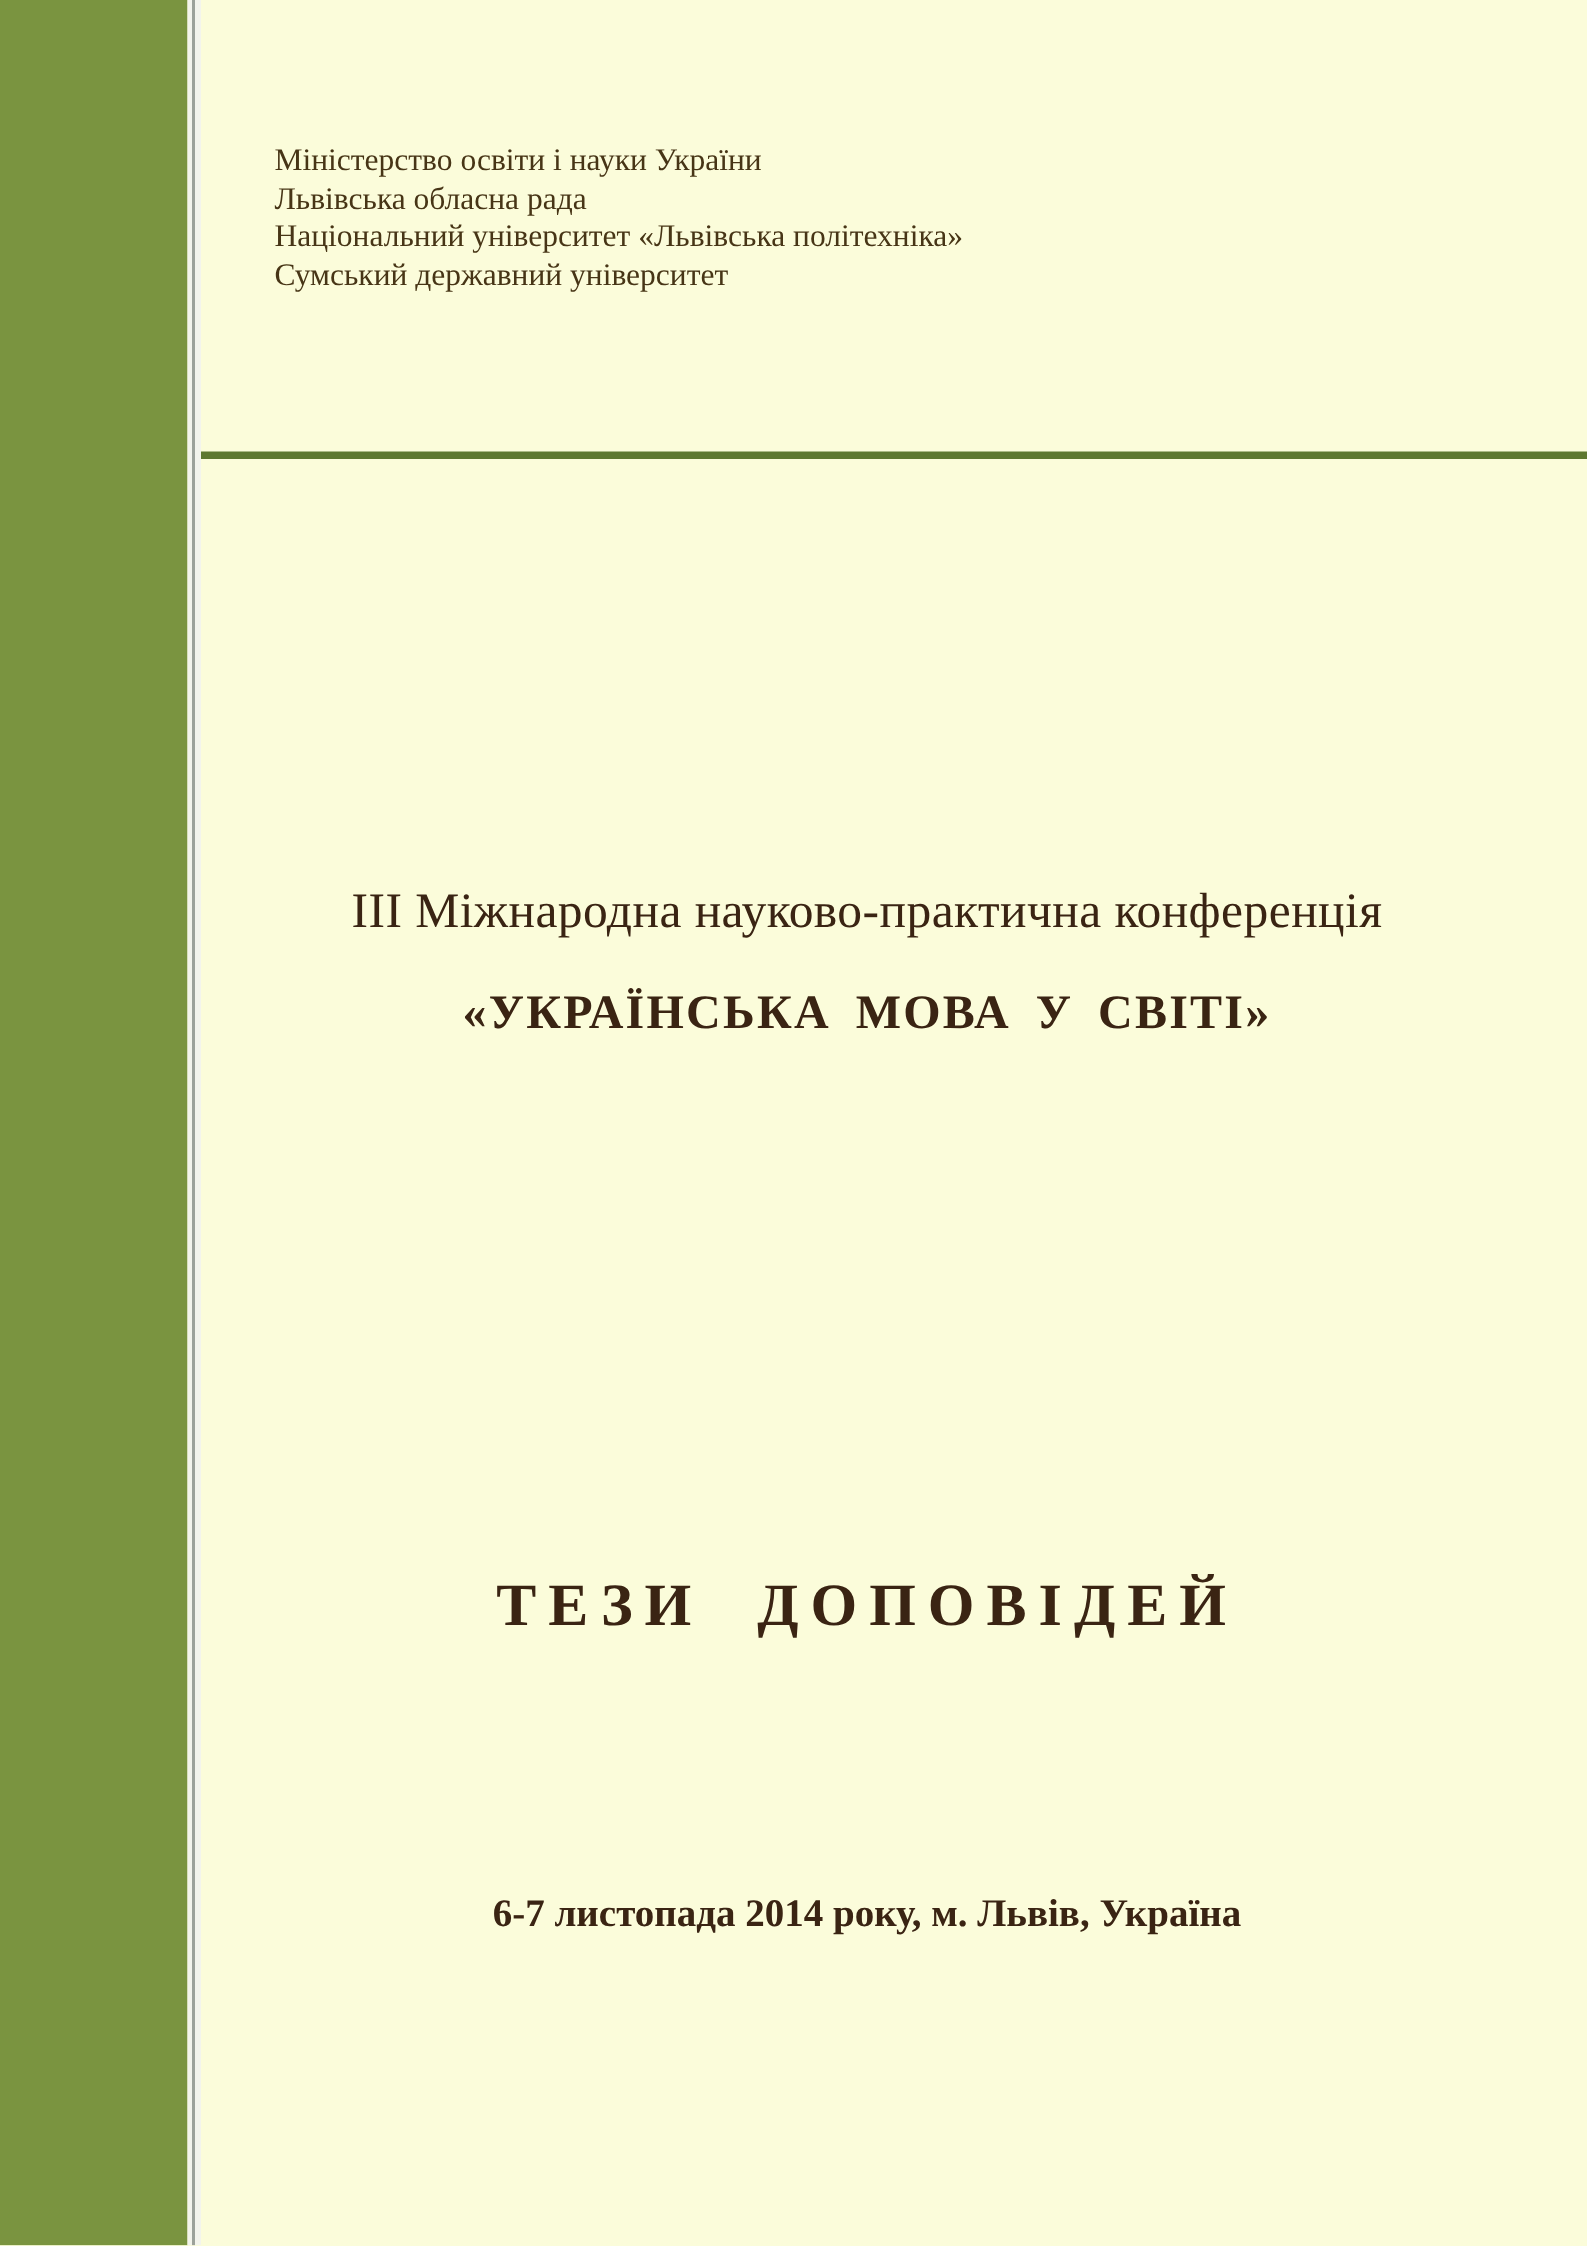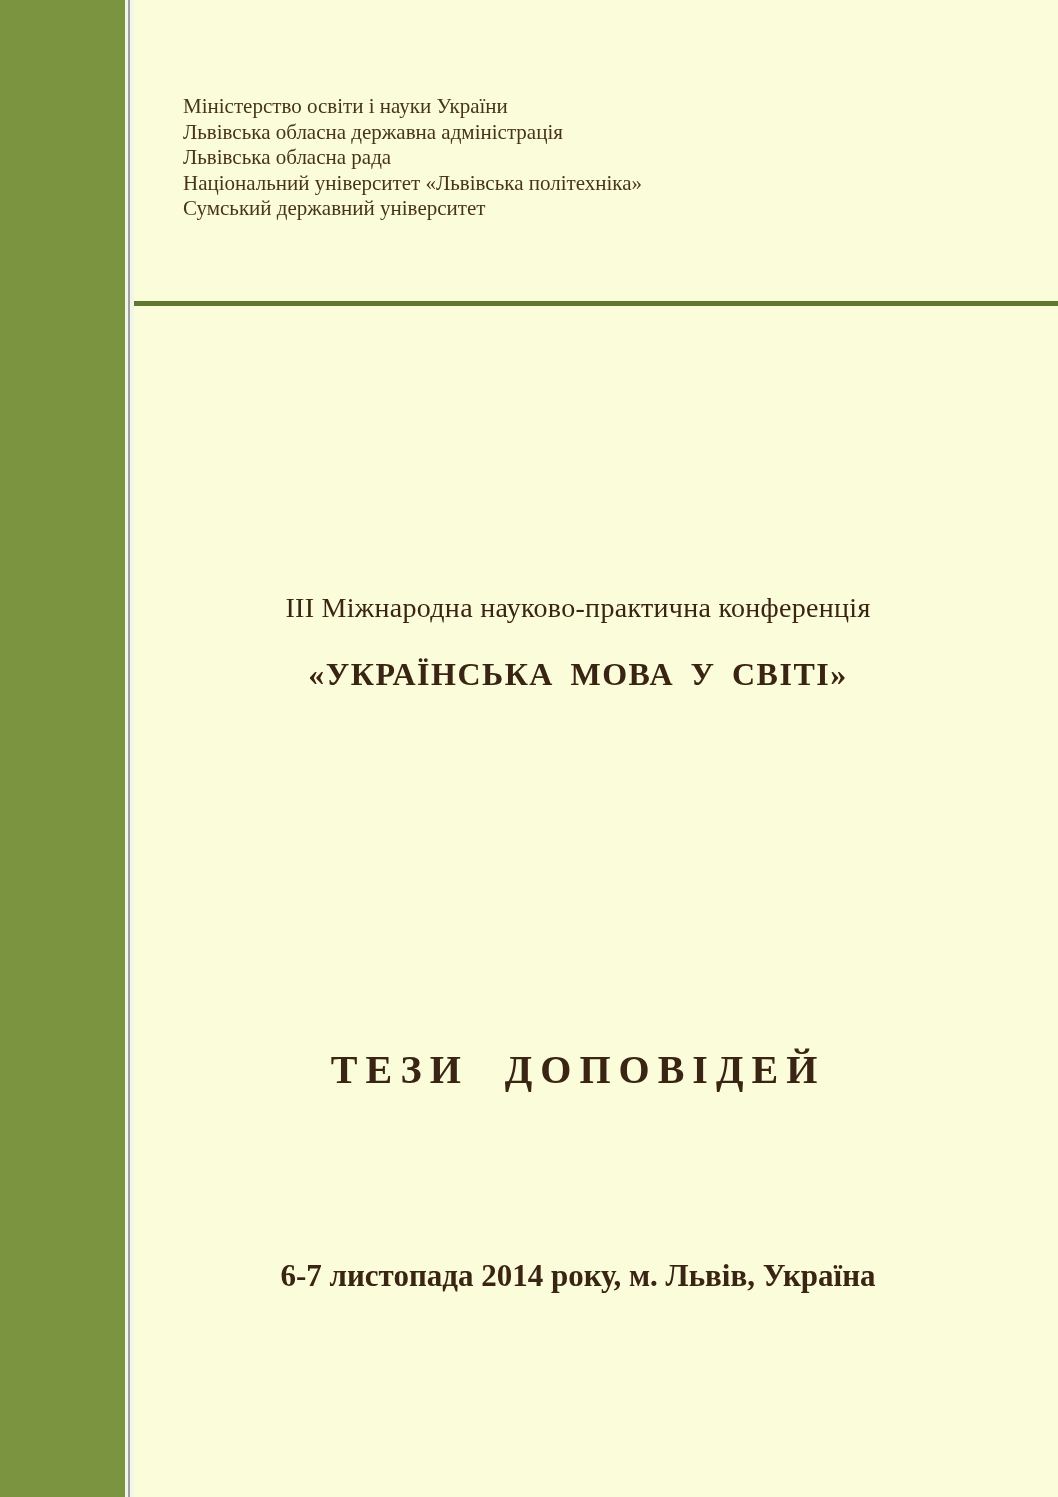--- a/index.html
+++ b/index.html
@@ -60,21 +60,21 @@
   .centered {
     position: absolute;
     left: 0; right: 0;
     padding-right: 36px;
     text-align: center;
     color: #3a2413;
     white-space: nowrap;
   }
   .subtitle {
     top: 588px;
-    font-size: 28px;
+    font-size: 33px;
     line-height: 40px;
     letter-spacing: 0.3px;
   }
   .confname {
     top: 648px;
     font-size: 32px;
     line-height: 52px;
     font-weight: bold;
     letter-spacing: 1.5px;
     word-spacing: 7px;
@@ -82,39 +82,38 @@
   .maintitle {
     top: 1036px;
     font-size: 40px;
     line-height: 68px;
     font-weight: bold;
     letter-spacing: 8px;
     word-spacing: 18px;
   }
   .dateline {
     top: 1256px;
-    font-size: 31px;
+    font-size: 26px;
     line-height: 40px;
     font-weight: bold;
   }
 </style>
 </head>
 <body>
 
 <div class="page">
   <div class="band"></div>
   <div class="divider">
     <div class="divider-line"></div>
   </div>
 
   <div class="content">
 
     <div class="orgs">
       <div class="org">Міністерство освіти і науки України</div>
-      <div class="org">Львівська обласна державна адміністрація</div>
       <div class="org">Львівська обласна рада</div>
       <div class="org">Національний університет «Львівська політехніка»</div>
       <div class="org">Сумський державний університет</div>
     </div>
 
     <div class="rule"></div>
 
     <div class="centered subtitle">ІІІ Міжнародна науково-практична конференція</div>
     <div class="centered confname">«УКРАЇНСЬКА МОВА У СВІТІ»</div>
     <div class="centered maintitle">ТЕЗИ ДОПОВІДЕЙ</div>

